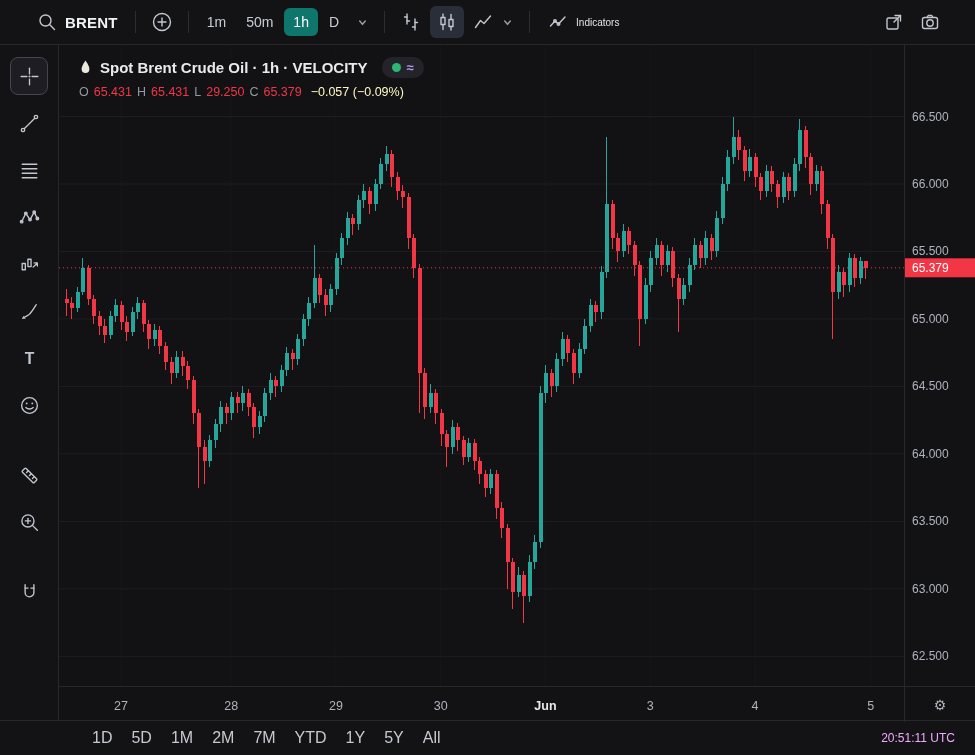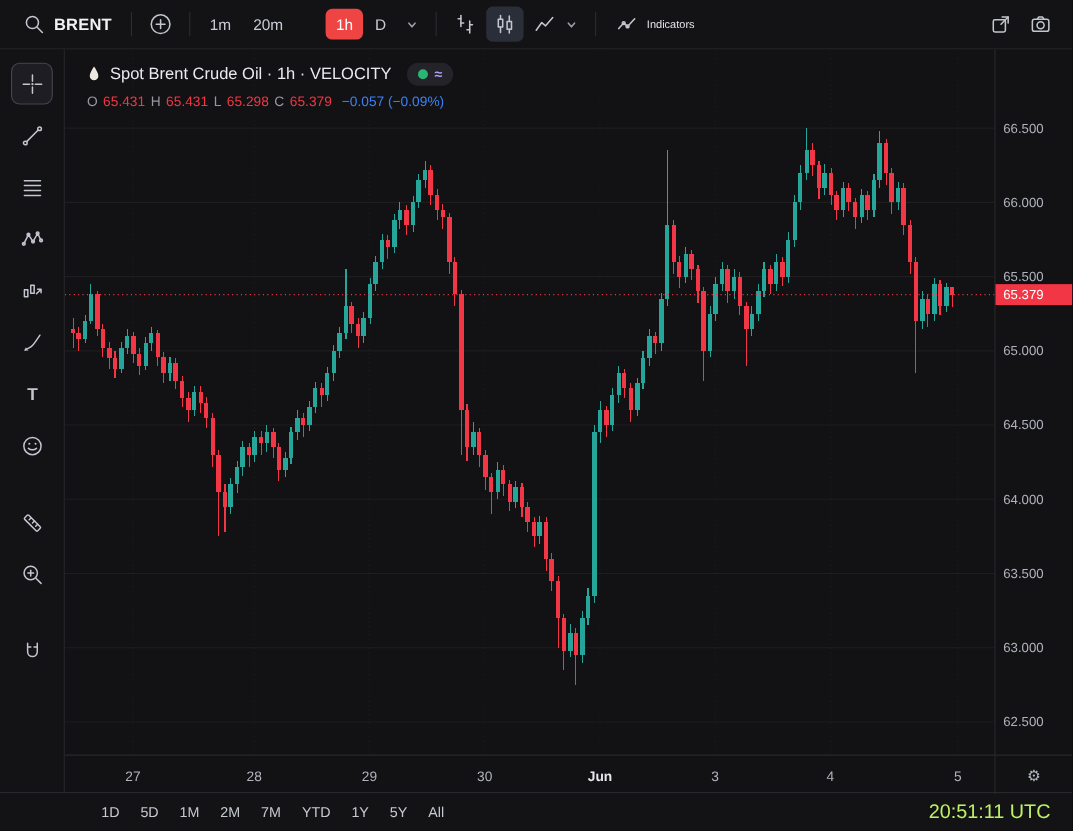--- a/index.html
+++ b/index.html
@@ -1,27 +1,27 @@
 <!DOCTYPE html>
 <html><head>
 <meta charset="utf-8">
 <style>
   html,body{margin:0;padding:0;background:#0b0b0d;}
   .app{width:975px;height:755px;background:#131316;color:#d1d4dc;
        font-family:"Liberation Sans",sans-serif;display:flex;flex-direction:column;
        overflow:hidden;user-select:none;}
   
   .topbar{height:44px;min-height:44px;display:flex;align-items:center;gap:2px;
-          padding:0 12px;border-bottom:1px solid #28282c;background:#131316;}
+          padding:0 28px;border-bottom:1px solid #28282c;background:#131316;}
   .tb{display:flex;align-items:center;gap:7px;background:none;border:none;
       color:#d5d8e0;font:inherit;font-size:14px;padding:6px 8px;border-radius:6px;cursor:pointer;}
   .symbol span{font-weight:700;font-size:15px;color:#f1f2f4;letter-spacing:.2px;}
   .vdiv{width:1px;height:22px;background:#2c2c31;margin:0 7px;}
   .int{padding:6px 9px;color:#c9ccd4;}
-  .int.active{background:#ef4444;color:#ffffff;margin-left:28px;}
+  .int.active{background:#0f766e;color:#ffffff;}
   .iconbtn{padding:5px 6px;}
   .iconbtn.active{background:#2a2e39;}
   svg.i{width:22px;height:22px;stroke:#c3c6cf;fill:none;stroke-width:1.4;
         stroke-linecap:round;stroke-linejoin:round;display:block;}
   svg.c{width:13px;height:13px;stroke:#9a9da6;fill:none;stroke-width:1.6;
         stroke-linecap:round;stroke-linejoin:round;display:block;}
   .indicators span{font-size:10px;color:#e3e4e8;}
   .spacer{flex:1;}
   
   .body{flex:1;display:flex;min-height:0;}
@@ -31,36 +31,36 @@
         background:none;border:1px solid transparent;border-radius:8px;color:#c3c6cf;cursor:pointer;}
   .tool.active{border-color:#45454e;background:#1d1d23;}
   .tool svg{width:23px;height:23px;stroke:currentColor;fill:none;stroke-width:1.3;
             stroke-linecap:round;stroke-linejoin:round;display:block;}
   .tool-gap{height:14px;}
   
   .chart-wrap{flex:1;position:relative;background:#121215;}
   #chart-svg{position:absolute;inset:0;font-family:inherit;}
   .legend{position:absolute;left:20px;top:12px;display:flex;flex-direction:column;gap:7px;}
   .lrow1{display:flex;align-items:center;gap:8px;}
-  .ltitle{font-size:15px;font-weight:400;color:#e9eaee;}
+  .ltitle{font-size:15px;font-weight:700;color:#e9eaee;}
   .pill{display:inline-flex;align-items:center;gap:6px;background:#232329;border-radius:12px;
         padding:4px 10px;margin-left:6px;cursor:pointer;border:none;}
   .dot{width:9px;height:9px;border-radius:50%;background:#2bb673;}
   .approx{color:#b39df2;font-size:13px;font-weight:700;line-height:1;}
   .lrow2{display:flex;align-items:center;gap:5px;font-size:12.5px;}
   .lbl{color:#9598a1;}
   .val{color:#f23645;}
   .chg{margin-left:4px;}
   
   .bottombar{height:34px;min-height:34px;border-top:1px solid #28282c;display:flex;
              align-items:center;padding:0 14px 0 84px;background:#131316;}
   .ranges{display:flex;gap:3px;align-items:center;flex:1;}
-  .range{background:none;border:none;color:#c6c9d0;font:inherit;font-size:13px;
+  .range{background:none;border:none;color:#c6c9d0;font:inherit;font-size:16px;
          padding:4px 8px;border-radius:5px;cursor:pointer;}
-  .clock{background:none;border:none;color:#bef264;font:inherit;font-size:18px;cursor:pointer;}
+  .clock{background:none;border:none;color:#f0abfc;font:inherit;font-size:12px;cursor:pointer;}
 </style>
 </head>
 <body>
 
 <div class="app">
 
   <header class="topbar">
     <button class="tb symbol">
       <svg class="i" viewBox="0 0 22 22">
         <circle cx="9.5" cy="9.5" r="5.5"></circle>
@@ -71,21 +71,21 @@
     <div class="vdiv"></div>
     <button class="tb iconbtn">
       <svg class="i" viewBox="0 0 22 22">
         <circle cx="11" cy="11" r="8.5"></circle>
           <line x1="11" y1="7" x2="11" y2="15"></line>
           <line x1="7" y1="11" x2="15" y2="11"></line>
       </svg>
     </button>
     <div class="vdiv"></div>
     <button class="tb int">1m</button>
-    <button class="tb int">20m</button>
+    <button class="tb int">50m</button>
     <button class="tb int active">1h</button>
     <button class="tb int">D</button>
     <button class="tb iconbtn">
       <svg class="c" viewBox="0 0 14 14">
         <path d="M4 5.5 L7 9 L10 5.5"></path>
       </svg>
     </button>
     <div class="vdiv"></div>
     <button class="tb iconbtn">
       <svg class="i" viewBox="0 0 22 22">
@@ -586,24 +586,24 @@
             <span class="dot" style="background: rgb(43, 182, 115);"></span>
             <span class="approx" style="color: rgb(179, 157, 242);">≈</span>
           </button>
         </div>
         <div class="lrow2">
           <span class="lbl">O</span>
           <span class="val" style="color: rgb(242, 54, 69);">65.431</span>
           <span class="lbl">H</span>
           <span class="val" style="color: rgb(242, 54, 69);">65.431</span>
           <span class="lbl">L</span>
-          <span class="val" style="color: rgb(242, 54, 69);">65.298</span>
+          <span class="val" style="color: rgb(242, 54, 69);">29.250</span>
           <span class="lbl">C</span>
           <span class="val" style="color: rgb(242, 54, 69);">65.379</span>
-          <span class="val chg" style="color: #3b82f6;">−0.057 (−0.09%)</span>
+          <span class="val chg" style="color: #fef9c3;">−0.057 (−0.09%)</span>
         </div>
       </div>
     </main>
   </div>
 
   <footer class="bottombar">
     <div class="ranges">
       <button class="range">1D</button>
       <button class="range">5D</button>
       <button class="range">1M</button>

